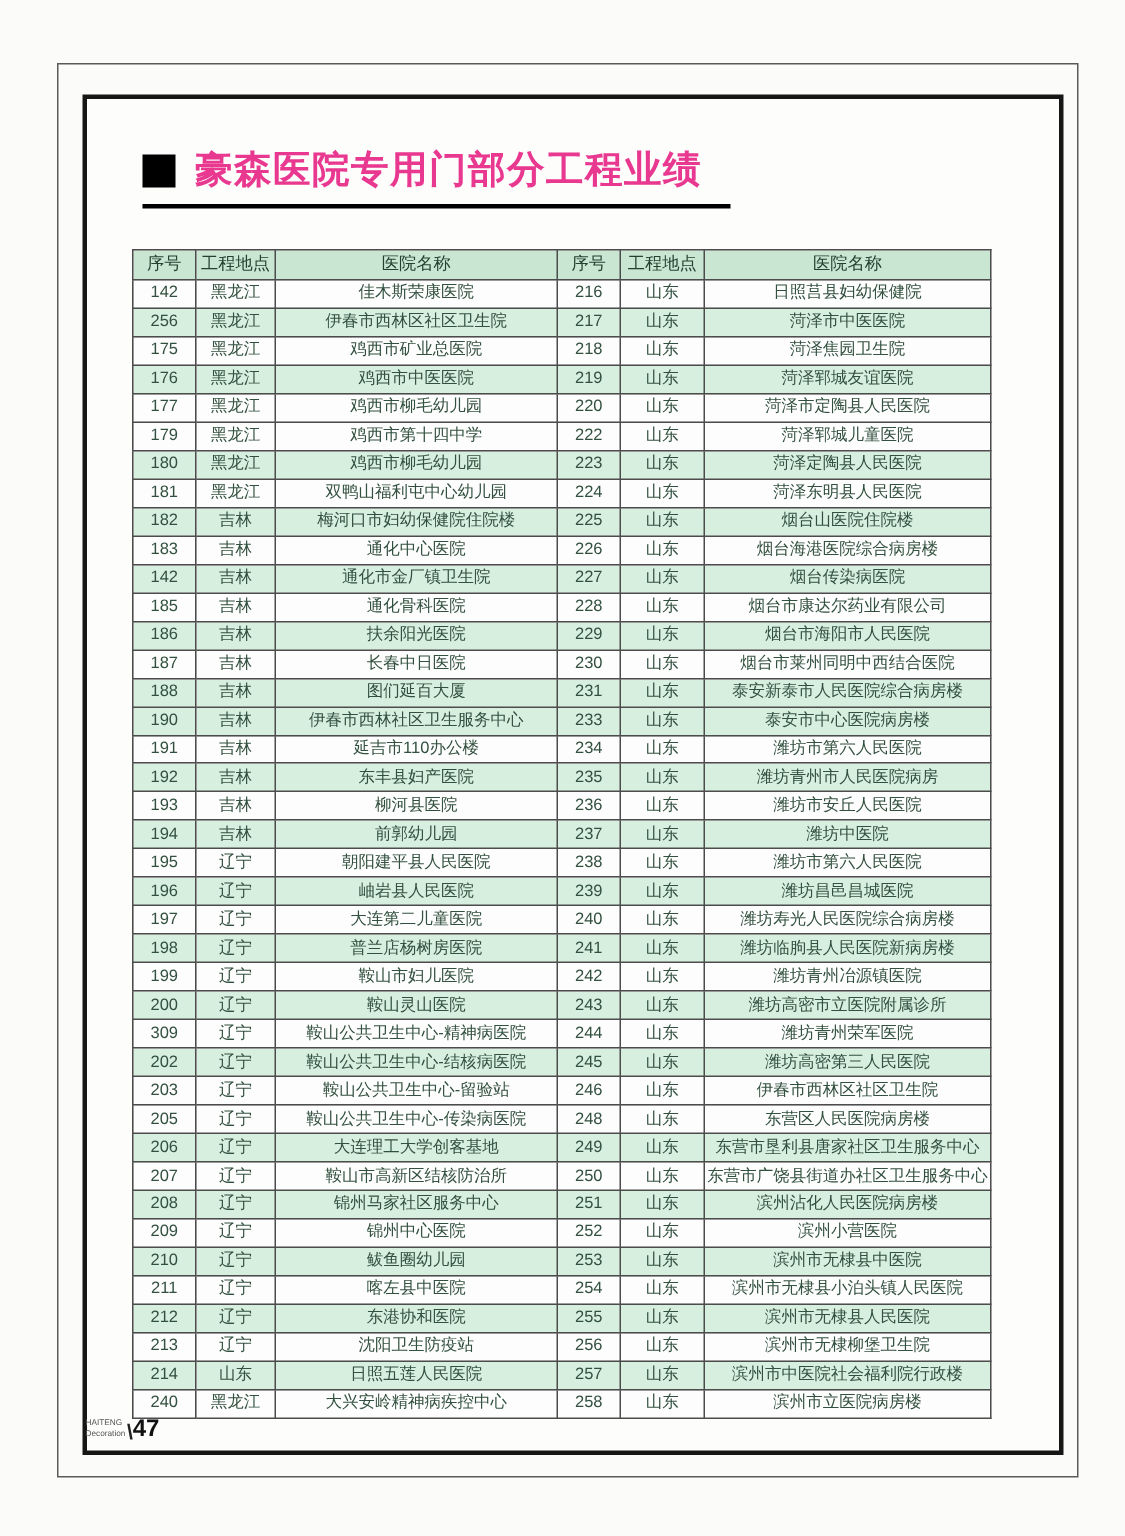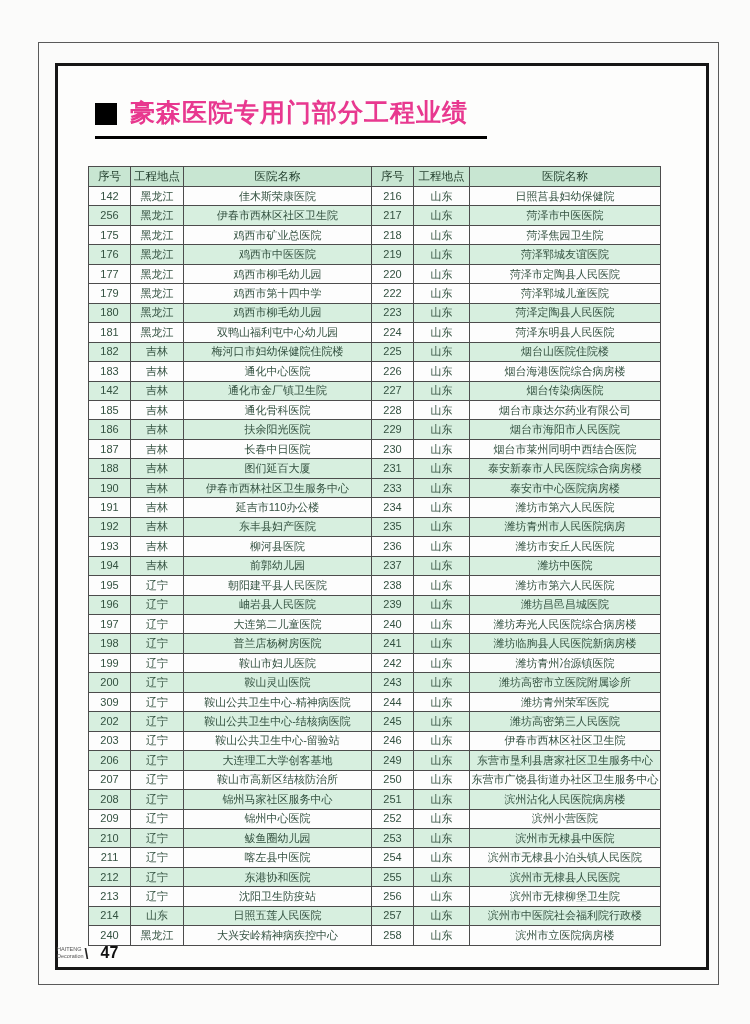--- a/index.html
+++ b/index.html
@@ -63,21 +63,21 @@
     display:flex;align-items:flex-end;color:#333;
   }
   .footer .brand{
     font-size:5.5px;line-height:1.3;color:#555;
     text-align:left;margin-bottom:2px;
   }
   .footer .slash{
     font-size:14px;font-weight:bold;color:#222;margin:0 0 0 1px;
   }
   .footer .pageno{
-    font-size:16px;font-weight:bold;color:#111;letter-spacing:0;padding-left:12px;
+    font-size:16px;font-weight:bold;color:#111;letter-spacing:0;
   }
 </style>
 </head>
 <body>
 
 <div class="thin-frame"></div>
 <div class="thick-frame"></div>
 
 <div class="title-wrap">
   <div class="title-square"></div>
@@ -329,20 +329,28 @@
         <td class="hosp">潍坊高密第三人民医院</td>
       </tr>
       <tr class="white">
         <td>203</td>
         <td>辽宁</td>
         <td class="hosp">鞍山公共卫生中心-留验站</td>
         <td>246</td>
         <td>山东</td>
         <td class="hosp">伊春市西林区社区卫生院</td>
       </tr>
+      <tr class="white">
+        <td>205</td>
+        <td>辽宁</td>
+        <td class="hosp">鞍山公共卫生中心-传染病医院</td>
+        <td>248</td>
+        <td>山东</td>
+        <td class="hosp">东营区人民医院病房楼</td>
+      </tr>
       <tr class="green">
         <td>206</td>
         <td>辽宁</td>
         <td class="hosp">大连理工大学创客基地</td>
         <td>249</td>
         <td>山东</td>
         <td class="hosp">东营市垦利县唐家社区卫生服务中心</td>
       </tr>
       <tr class="white">
         <td>207</td>

